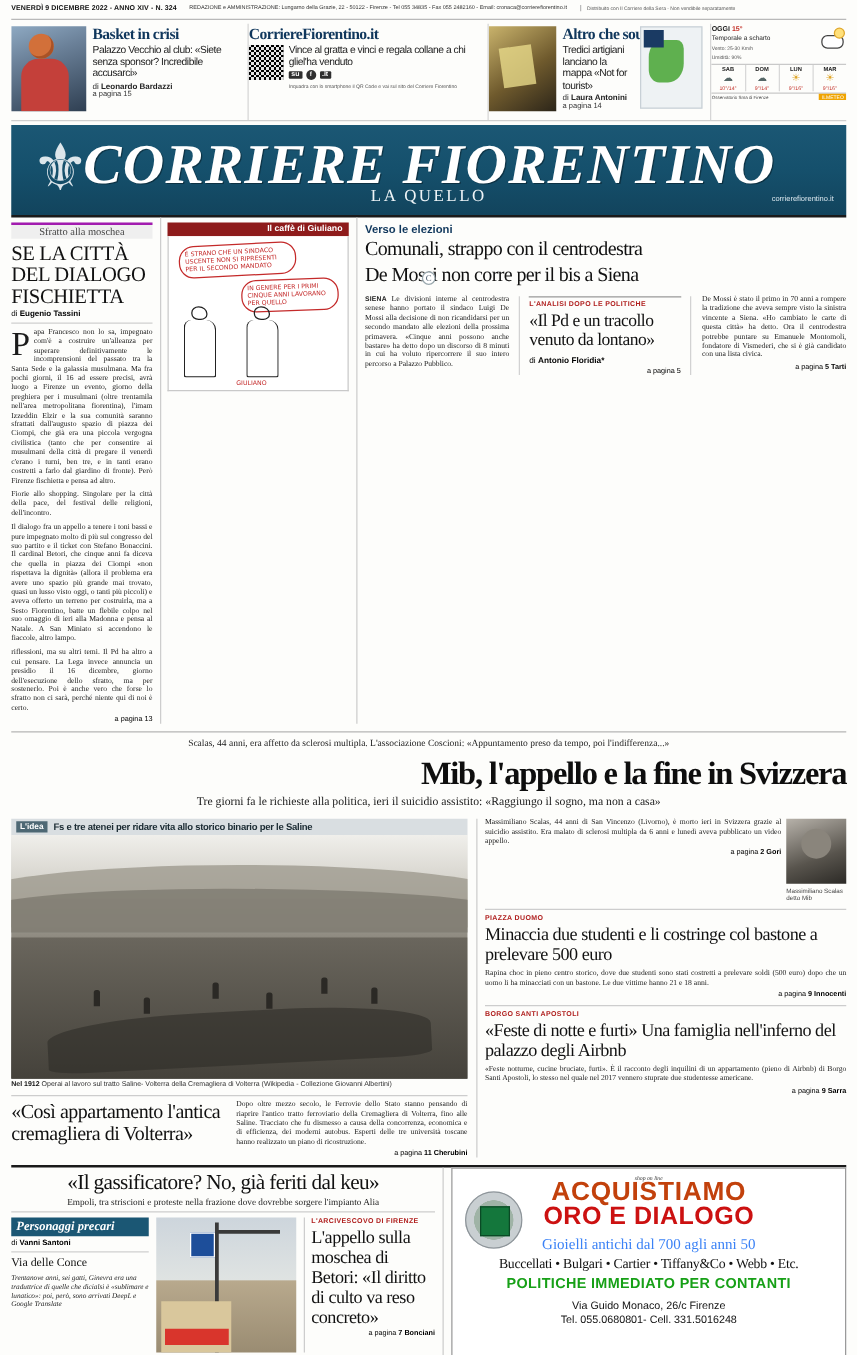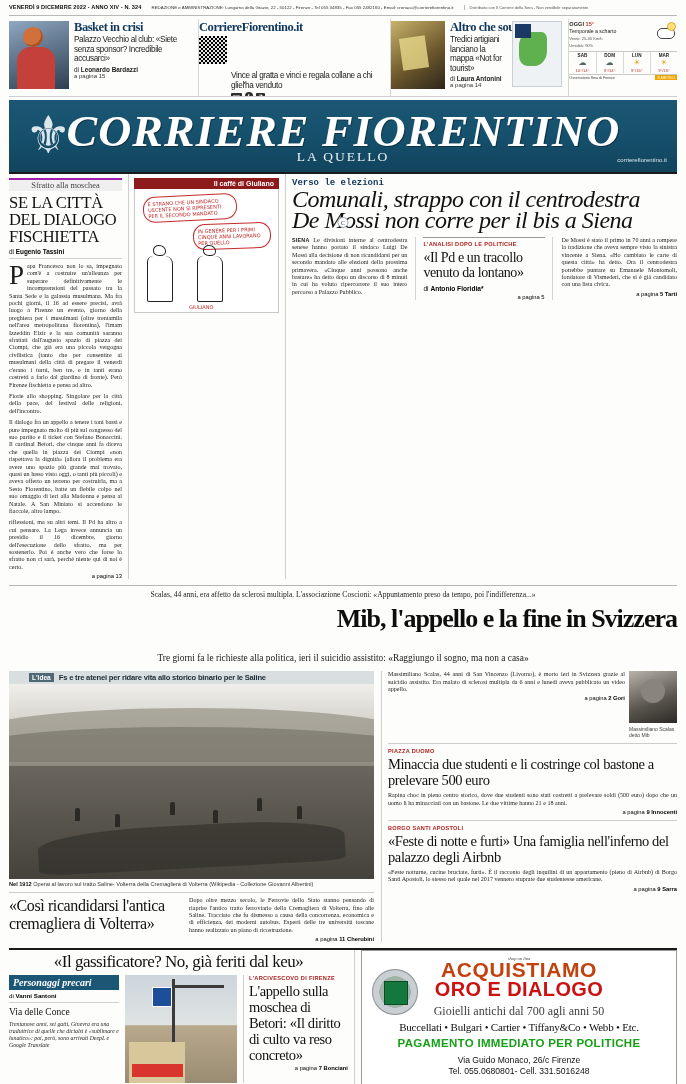--- a/index.html
+++ b/index.html
@@ -298,26 +298,26 @@
     border-radius:50% 60% 45% 50%; }
   .fig .body { width:26px; height:46px; border:1.3px solid #222;
     border-top:none; border-radius:6px 8px 2px 2px; margin-left:-6px; }
   .f1 { left:18px; }
   .f2 { left:68px; }
   .sign { position:absolute; bottom:2px; left:54px; font-size:5px;
     color:#c42a2a; font-family:"DejaVu Sans",sans-serif; }
 
   
   .sec-kicker {
-    font-family:Liberation Mono, monospace; font-weight:bold;
+    font-family:Liberation Sans, sans-serif; font-weight:bold;
     font-size:9px; color:#10375c;
   }
   .h-elect {
-    font-family:"Liberation Serif",serif; font-size:24px; line-height:21px;
-    letter-spacing:-.5px; color:#111; margin-top:1px;font-style:italic;
+    font-family:"Liberation Serif",serif; font-size:16px; line-height:21px;
+    letter-spacing:-.5px; color:#111; margin-top:1px;
   }
   .el-cols { display:flex; gap:8px; margin-top:6px; }
   .el-col { flex:1; }
   .el-col.mid { flex:1.05; border-left:1px solid #d2d2d2;
     border-right:1px solid #d2d2d2; padding:0 7px; }
   .el-col.right { padding-left:1px; }
   .smallcap {
     font-family:"Liberation Sans",sans-serif; font-weight:bold;
     font-size:5.4px; letter-spacing:.2px;
   }
@@ -340,31 +340,31 @@
     font-family:"Liberation Serif",serif; font-size:7.6px; line-height:9px;
     text-align:center; color:#1a1a1a;
   }
   .lead-title {
     font-family:"Liberation Serif",serif; font-weight:bold;
     font-size:26px; line-height:37px; letter-spacing:-1px;
     text-align:right; color:#0e0e0e; margin-top:1px;
   }
   .lead-sub {
     font-family:"Liberation Serif",serif; font-size:9.4px; line-height:11px;
-    text-align:center; color:#1a1a1a; margin-top:16px;
+    text-align:center; color:#1a1a1a; margin-top:0;
     padding-bottom:4px;
   }
 
   .lead-body { display:flex; gap:7px; margin-top:3px; }
   .lead-left { width:365px; }
   .lead-right { flex:1; border-left:1px solid #cdcdcd; padding-left:6px; }
 
   .idea-bar {
     background:#d9dee1; display:flex; align-items:center; gap:5px;
-    padding:2px 20px;
+    padding:2px 4px;
   }
   .idea-tag {
     background:#4e6874; color:#fff; font-family:"Liberation Sans",sans-serif;
     font-weight:bold; font-size:6.6px; padding:1px 3px;
   }
   .idea-txt {
     font-family:"Liberation Sans",sans-serif; font-weight:bold;
     font-size:7.6px; color:#1b2b33; letter-spacing:-.2px;
   }
   .photo {
@@ -491,21 +491,21 @@
     background:#14773c; border:1px solid #0a4a25;
   }
   .ad-l1 {
     font-family:"Liberation Sans",sans-serif; font-weight:bold; font-size:21px;
     color:#c2410c; letter-spacing:.6px; line-height:17px;
   }
   .ad-l2 {
     font-family:"Liberation Sans",sans-serif; font-weight:bold; font-size:20px;
     color:#cc1111; letter-spacing:.4px; line-height:22px;
   }
-  .ad-l3 { font-family:"Liberation Serif",serif; font-size:12px; color:#404040;
+  .ad-l3 { font-family:"Liberation Serif",serif; font-size:12px; color:#3b82f6;
     margin-top:4px; }
   .ad-l4 { font-family:"Liberation Serif",serif; font-size:11px; color:#111;
     margin-top:2px; letter-spacing:-.2px; }
   .ad-l5 {
     font-family:"Liberation Sans",sans-serif; font-weight:bold; font-size:11.5px;
     color:#17a017; letter-spacing:.3px; margin-top:4px;
   }
   .ad-addr { font-family:"Liberation Sans",sans-serif; font-size:8.6px;
     line-height:11px; color:#111; margin-top:6px; }
 </style>
@@ -530,21 +530,21 @@
         <div class="tby"><span>di </span><b>Leonardo Bardazzi</b></div>
         <div class="tpage">a pagina 15</div>
       </div>
     </div>
 
     <div class="teaser t2">
       <div class="tbody">
         <div class="tkicker">CorriereFiorentino.it</div>
         <div class="t2body">
           <div class="qr"></div>
-          <div style="flex:1;min-width:0;margin-top:36px;">
+          <div style="flex:1;min-width:0;">
             <div class="tsub">Vince al gratta e vinci e regala collane a chi gliel'ha venduto</div>
             <div class="sociallogos">
               <span class="slg">su</span>
               <span class="slg round">f</span>
               <span class="slg">.it</span>
             </div>
             <div class="t2note">Inquadra con lo smartphone il QR Code e vai sul sito del Corriere Fiorentino</div>
           </div>
         </div>
       </div>
@@ -693,21 +693,21 @@
           <div class="fg" style="left:44%;bottom:33%"></div>
           <div class="fg" style="left:56%;bottom:29%"></div>
           <div class="fg" style="left:68%;bottom:35%"></div>
           <div class="fg" style="left:79%;bottom:31%"></div>
         </div>
         <div class="photo-cap">
           <b>Nel 1912</b> <span>Operai al lavoro sul tratto Saline- Volterra della Cremagliera di Volterra (Wikipedia - Collezione Giovanni Albertini)</span>
         </div>
 
         <div class="crem">
-          <div class="crem-h">«Così ricandidarsi l'antica cremagliera di Volterra»</div>
+          <div class="crem-h">«Così appartamento l'antica cremagliera di Volterra»</div>
           <div class="crem-b">
             <div class="bodytext" style="margin-top:0;">Dopo oltre mezzo secolo, le Ferrovie dello Stato stanno pensando di riaprire l'antico tratto ferroviario della Cremagliera di Volterra, fino alle Saline. Tracciato che fu dismesso a causa della concorrenza, economica e di efficienza, dei moderni autobus. Esperti delle tre università toscane hanno realizzato un piano di ricostruzione.</div>
             <div class="contpage"><span>a pagina </span><b>11 Cherubini</b></div>
           </div>
         </div>
       </div>
 
       <div class="lead-right">
         <div class="mini-photo"></div>
         <div class="bodytext" style="margin-top:0;">Massimiliano Scalas, 44 anni di San Vincenzo (Livorno), è morto ieri in Svizzera grazie al suicidio assistito. Era malato di sclerosi multipla da 6 anni e lunedì aveva pubblicato un video appello.</div>
@@ -726,20 +726,21 @@
         <div class="h-right">«Feste di notte e furti» Una famiglia nell'inferno del palazzo degli Airbnb</div>
         <div class="bodytext">«Feste notturne, cucine bruciate, furti». È il racconto degli inquilini di un appartamento (pieno di Airbnb) di Borgo Santi Apostoli, lo stesso nel quale nel 2017 vennero stuprate due studentesse americane.</div>
         <div class="contpage"><span>a pagina </span><b>9 Sarra</b></div>
       </div>
     </div>
   </div>
 
   <div class="botband">
     <div class="bot-left">
       <div class="h-gass">«Il gassificatore? No, già feriti dal keu»</div>
+      <div class="gass-sub">Empoli, tra striscioni e proteste nella frazione dove dovrebbe sorgere l'impianto Alia</div>
 
       <div class="bot-cols">
         <div class="bc1">
           <div class="rubric">Personaggi precari</div>
           <div class="rubric-by"><span>di </span><b>Vanni Santoni</b></div>
           <div class="rubric-h">Via delle Conce</div>
           <div class="rubric-it">Trentanove anni, sei gatti, Ginevra era una traduttrice di quelle che dicialsi è «sublimare e lunatico»: poi, però, sono arrivati DeepL e Google Translate</div>
         </div>
 
         <div class="bc2">
@@ -762,21 +763,21 @@
     </div>
 
     <div class="bot-right">
       <div class="ad">
         <div class="ad-gem"></div>
         <div class="ad-shop">shop on line</div>
         <div class="ad-l1">ACQUISTIAMO</div>
         <div class="ad-l2">ORO E DIALOGO</div>
         <div class="ad-l3">Gioielli antichi dal 700 agli anni 50</div>
         <div class="ad-l4">Buccellati • Bulgari • Cartier • Tiffany&amp;Co • Webb • Etc.</div>
-        <div class="ad-l5">PAGAMENTO IMMEDIATO PER POLITICHE</div>
+        <div class="ad-l5">POLITICHE IMMEDIATO PER CONTANTI</div>
         <div class="ad-addr">
           <div>Via Guido Monaco, 26/c Firenze</div>
           <div>Tel. 055.0680801- Cell. 331.5016248</div>
 
         </div>
 
       </div>
     </div>
   </div>
 

